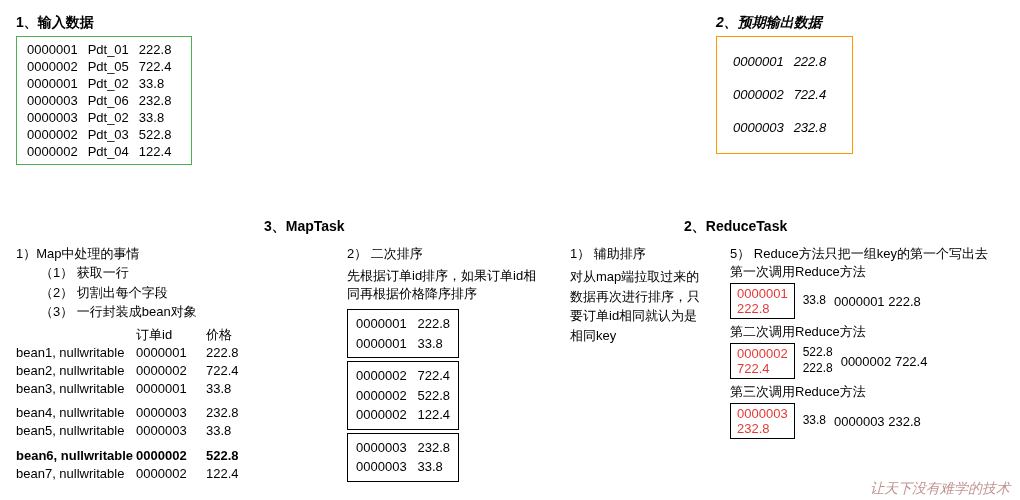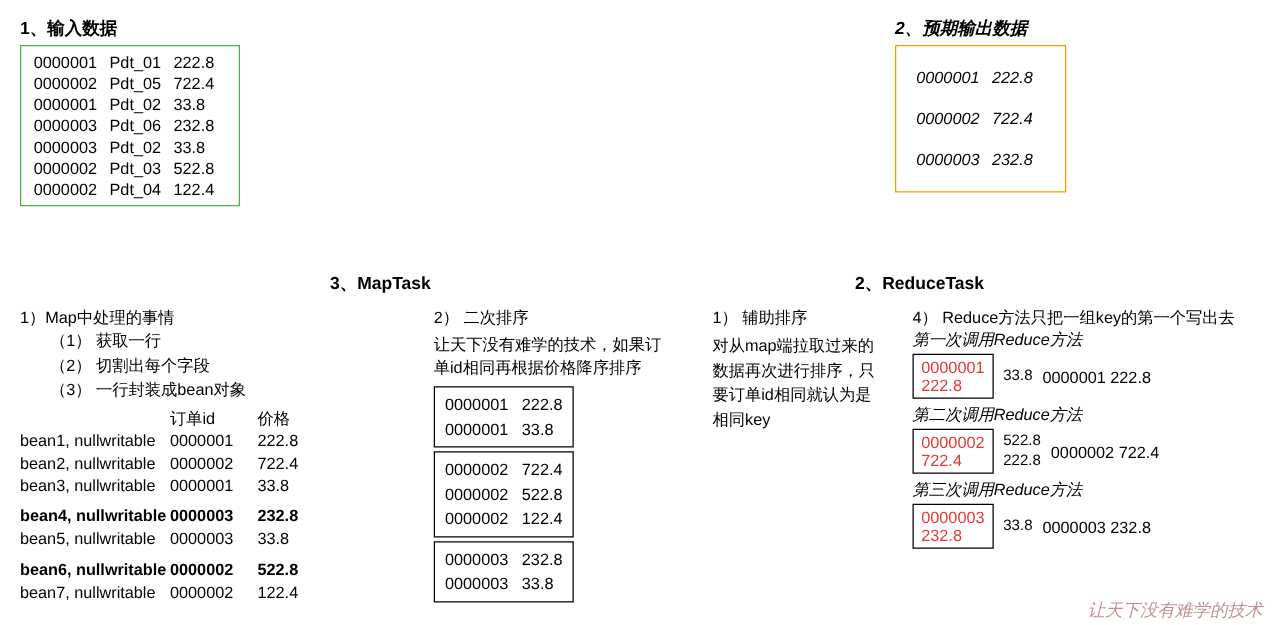--- a/index.html
+++ b/index.html
@@ -7,21 +7,21 @@
   .sec-title { font-weight: bold; font-size: 14px; margin-bottom: 4px; }
   .green-box { border: 1.5px solid #4CAF50; padding: 4px 10px; display: inline-block; }
   .orange-box { border: 1.5px solid #FF9800; padding: 8px 16px; display: inline-block; }
   .black-box { border: 1px solid #000; padding: 4px 8px; display: inline-block; }
   .row { white-space: pre; font-family: Arial, sans-serif; line-height: 1.5; }
   .abs { position: absolute; }
   .bean-row { white-space: nowrap; line-height: 1.4; }
   .bean-left { display: inline-block; width: 120px; }
   .bean-id { display: inline-block; width: 70px; }
   .reduce-group { margin-bottom: 4px; }
-  .reduce-label { margin-bottom: 2px; font-style: italic; }
+  .reduce-label { margin-bottom: 2px; }
   .reduce-row { display: flex; align-items: center; gap: 8px; }
   .reduce-box { border: 1px solid #000; padding: 2px 6px; }
   .reduce-key { color: #E53935; }
   .reduce-extra { font-size: 12px; line-height: 1.3; }
   .watermark { position: absolute; right: 10px; bottom: 2px; color: #7f1d1d; font-style: italic; font-family: KaiTi, serif; font-size: 14px; opacity: 0.5; }
   table.t { border-collapse: collapse; }
   table.t td { padding: 1px 10px 1px 0; }
 </style>
 </head>
 <body>
@@ -102,30 +102,30 @@
     <div>（2） 切割出每个字段</div>
     <div>（3） 一行封装成bean对象</div>
   </div>
   <div style="margin-top:4px;">
     <div class="bean-row">
       <span class="bean-left"></span><span class="bean-id">订单id</span><span>价格</span>
     </div>
     <div class="bean-row"><span class="bean-left">bean1, nullwritable</span><span class="bean-id">0000001</span><span>222.8</span></div>
     <div class="bean-row"><span class="bean-left">bean2, nullwritable</span><span class="bean-id">0000002</span><span>722.4</span></div>
     <div class="bean-row"><span class="bean-left">bean3, nullwritable</span><span class="bean-id">0000001</span><span>33.8</span></div>
-    <div class="bean-row" style="margin-top:6px;font-weight:bold;"><span class="bean-left">bean4, nullwritable</span><span class="bean-id">0000003</span><span>232.8</span></div>
+    <div class="bean-row" style="margin-top:6px;"><span class="bean-left">bean4, nullwritable</span><span class="bean-id">0000003</span><span>232.8</span></div>
     <div class="bean-row"><span class="bean-left">bean5, nullwritable</span><span class="bean-id">0000003</span><span>33.8</span></div>
     <div class="bean-row" style="margin-top:6px;font-weight:bold;"><span class="bean-left">bean6, nullwritable</span><span class="bean-id">0000002</span><span>522.8</span></div>
     <div class="bean-row"><span class="bean-left">bean7, nullwritable</span><span class="bean-id">0000002</span><span>122.4</span></div>
   </div>
 </div>
 
 <div class="abs" style="left:347px; top:245px; width:190px;">
   <div>2） 二次排序</div>
-  <div style="margin-top:4px; line-height:1.4;">让天下没有难学的技术，如果订单id相同再根据价格降序排序</div>
+  <div style="margin-top:4px; line-height:1.4;">先根据订单id排序，如果订单id相同再根据价格降序排序</div>
   <div class="black-box" style="margin-top:6px;">
     <div class="row"><span>0000001</span>   <span>222.8</span></div>
     <div class="row"><span>0000001</span>   <span>33.8</span></div>
   </div>
   <div class="black-box" style="margin-top:3px;">
     <div class="row"><span>0000002</span>   <span>722.4</span></div>
     <div class="row"><span>0000002</span>   <span>522.8</span></div>
     <div class="row"><span>0000002</span>   <span>122.4</span></div>
   </div>
   <div class="black-box" style="margin-top:3px;">
@@ -135,21 +135,21 @@
 </div>
 
 <div class="abs sec-title" style="left:684px; top:218px;">2、ReduceTask</div>
 
 <div class="abs" style="left:570px; top:245px; width:140px;">
   <div>1） 辅助排序</div>
   <div style="margin-top:4px; line-height:1.5;">对从map端拉取过来的数据再次进行排序，只要订单id相同就认为是相同key</div>
 </div>
 
 <div class="abs" style="left:730px; top:245px; width:280px;">
-  <div>4） Reduce方法只把一组key的第一个写出去</div>
+  <div>5） Reduce方法只把一组key的第一个写出去</div>
 
   <div class="reduce-group">
     <div class="reduce-label">第一次调用Reduce方法</div>
     <div class="reduce-row">
       <div class="reduce-box">
         <div class="reduce-key">0000001</div>
         <div class="reduce-key">222.8</div>
       </div>
       <div class="reduce-extra">
         <div>33.8</div>

